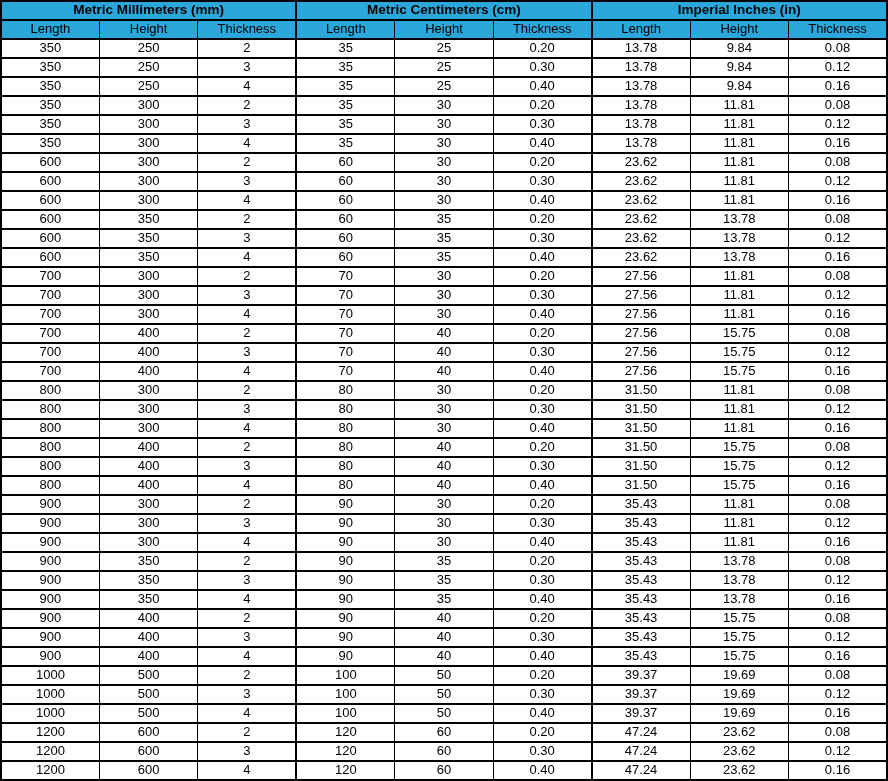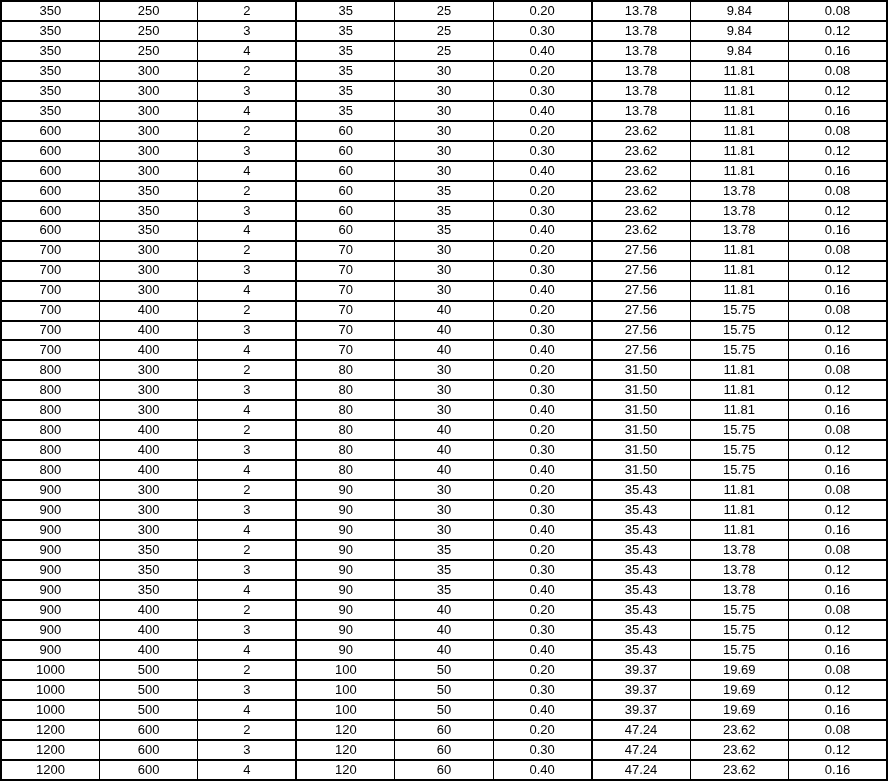--- a/index.html
+++ b/index.html
@@ -68,20 +68,36 @@
         <col>
         <col>
         <col>
         <col>
         <col>
         <col>
         <col>
         <col>
     </colgroup>
     <thead>
+      <tr>
+        <th class="group-header" colspan="3">Metric Millimeters (mm)</th>
+        <th class="group-header grp" colspan="3">Metric Centimeters (cm)</th>
+        <th class="group-header grp" colspan="3">Imperial Inches (in)</th>
+      </tr>
+      <tr>
+          <th class="col-header">Length</th>
+          <th class="col-header">Height</th>
+          <th class="col-header">Thickness</th>
+          <th class="col-header grp">Length</th>
+          <th class="col-header">Height</th>
+          <th class="col-header">Thickness</th>
+          <th class="col-header grp">Length</th>
+          <th class="col-header">Height</th>
+          <th class="col-header">Thickness</th>
+        </tr>
     </thead>
     <tbody>
         <tr>
           <td>350</td>
           <td>250</td>
           <td>2</td>
           <td class="grp">35</td>
           <td>25</td>
           <td>0.20</td>
           <td class="grp">13.78</td>

